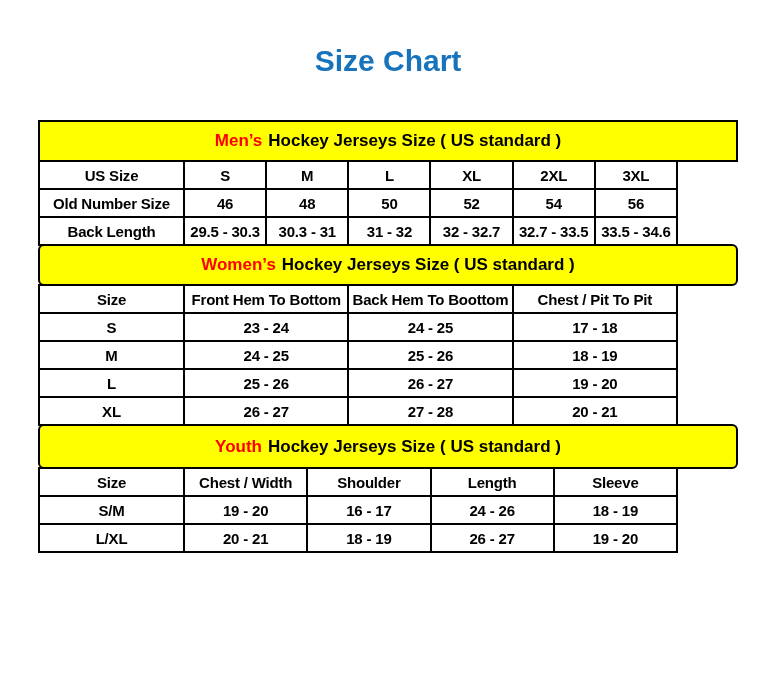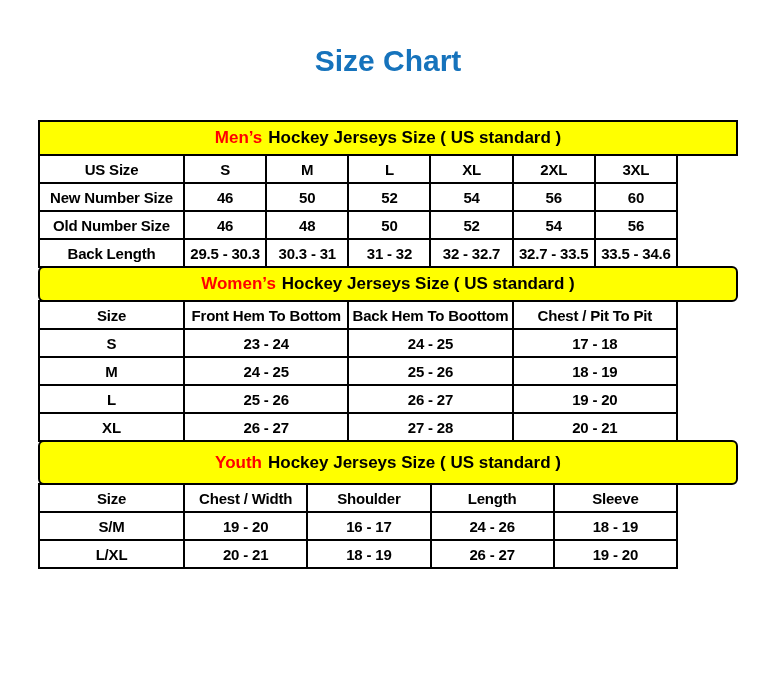--- a/index.html
+++ b/index.html
@@ -23,21 +23,21 @@
   .chart-wrap {
     position: absolute;
     left: 38px;
     top: 120px;
     width: 700px;
   }
   .banner {
     display: flex;
     align-items: center;
     justify-content: center;
-    height: 36px;
+    height: 42px;
     background: #FFFF00;
     border: 2px solid #000000;
     font-size: 17px;
     font-weight: bold;
     color: #000000;
   }
   .banner.slim { height: 45px; }
   .banner .hl { color: #FF0000; margin-right: 6px; }
   .banner + table { margin-top: -2px; }
   table + .banner { margin-top: -2px; border-radius: 6px; }
@@ -92,29 +92,20 @@
             <th>S</th>
             <th>M</th>
             <th>L</th>
             <th>XL</th>
             <th>2XL</th>
             <th>3XL</th>
           </tr>
         </thead>
       <tbody>
           <tr>
-            <th>New Number Size</th>
-            <td>46</td>
-            <td>50</td>
-            <td>52</td>
-            <td>54</td>
-            <td>56</td>
-            <td>60</td>
-          </tr>
-          <tr>
             <th>Old Number Size</th>
             <td>46</td>
             <td>48</td>
             <td>50</td>
             <td>52</td>
             <td>54</td>
             <td>56</td>
           </tr>
           <tr>
             <th>Back Length</th>

